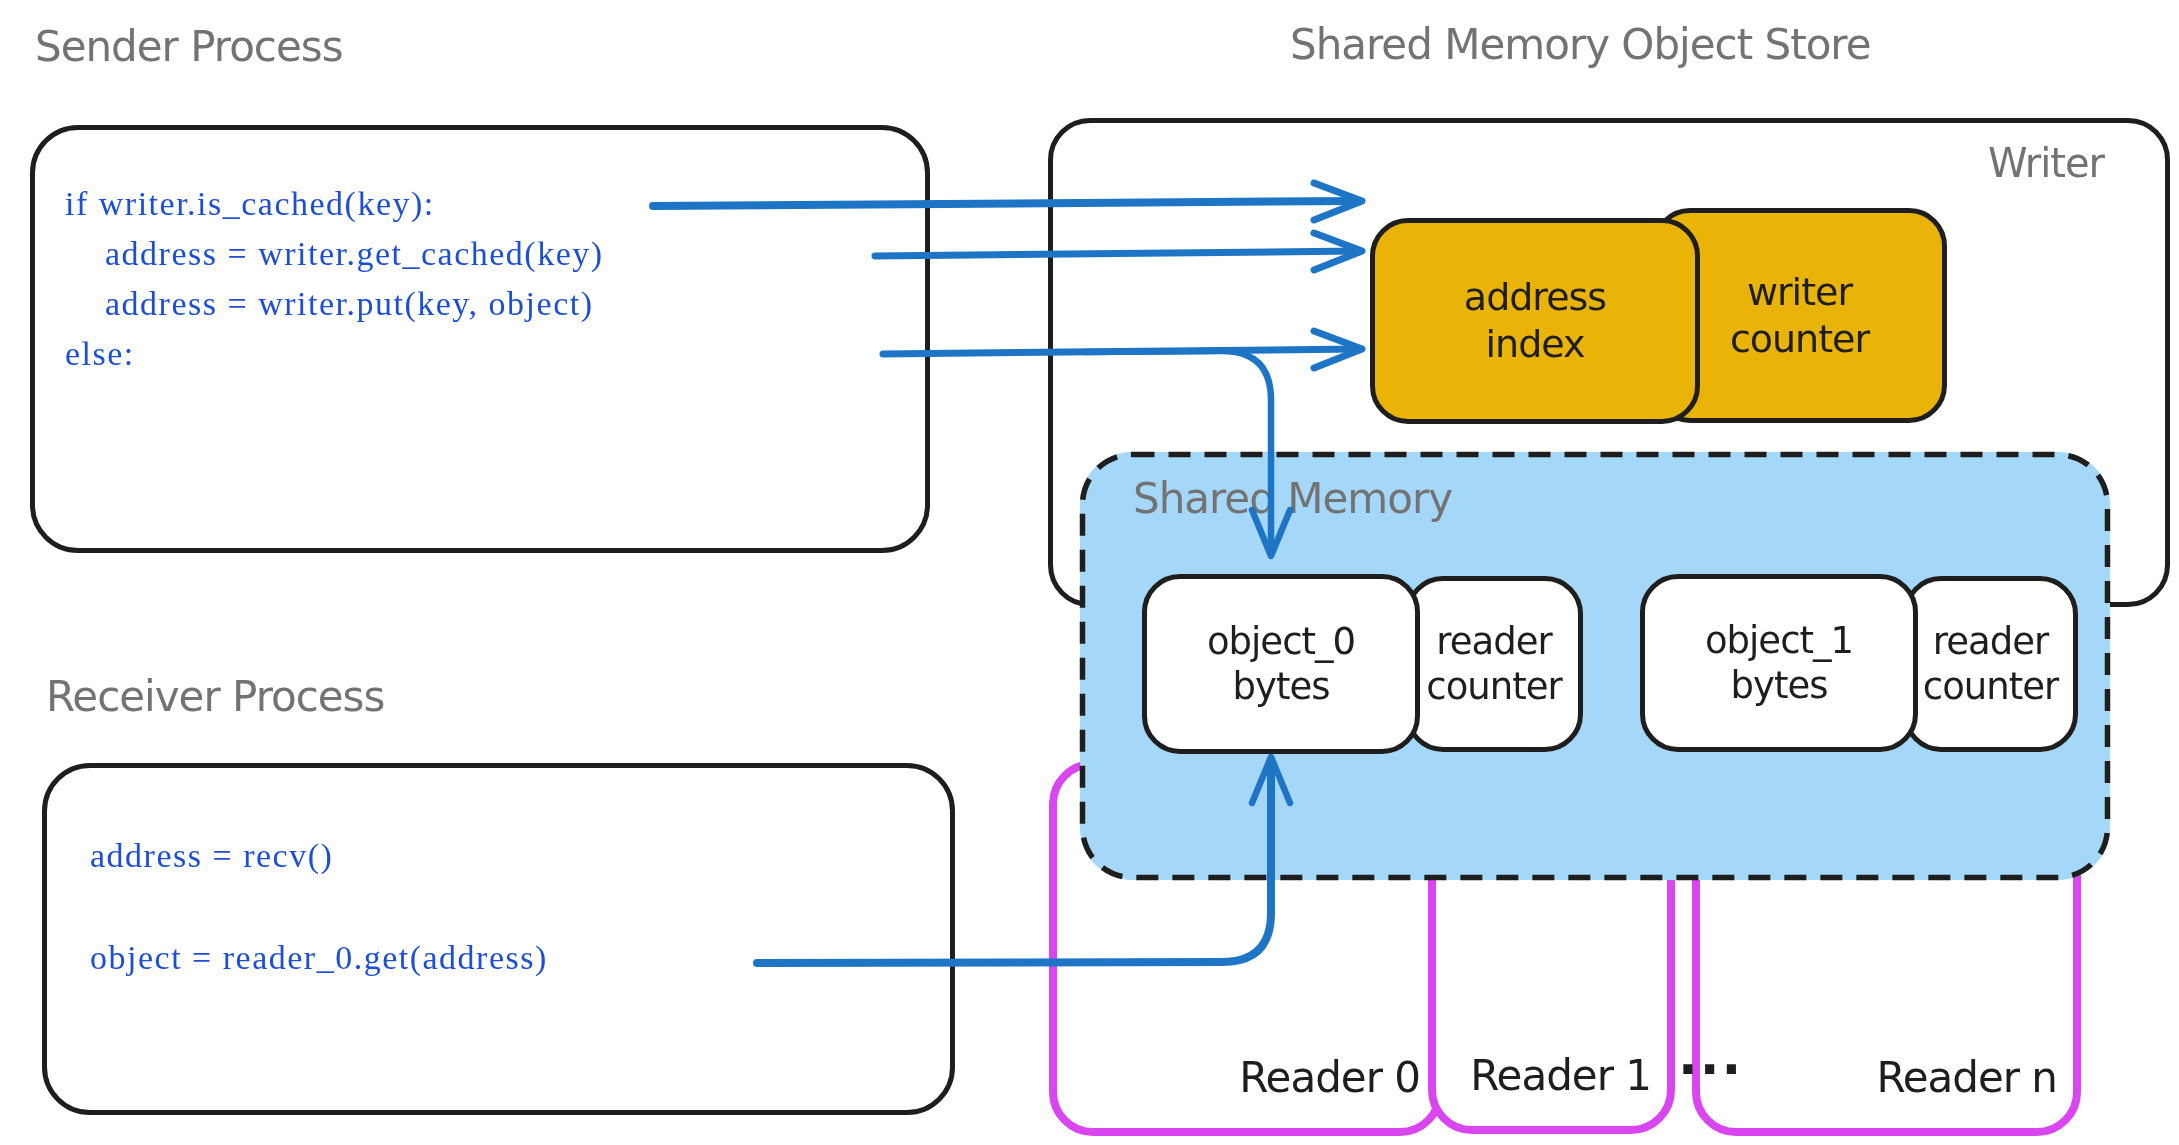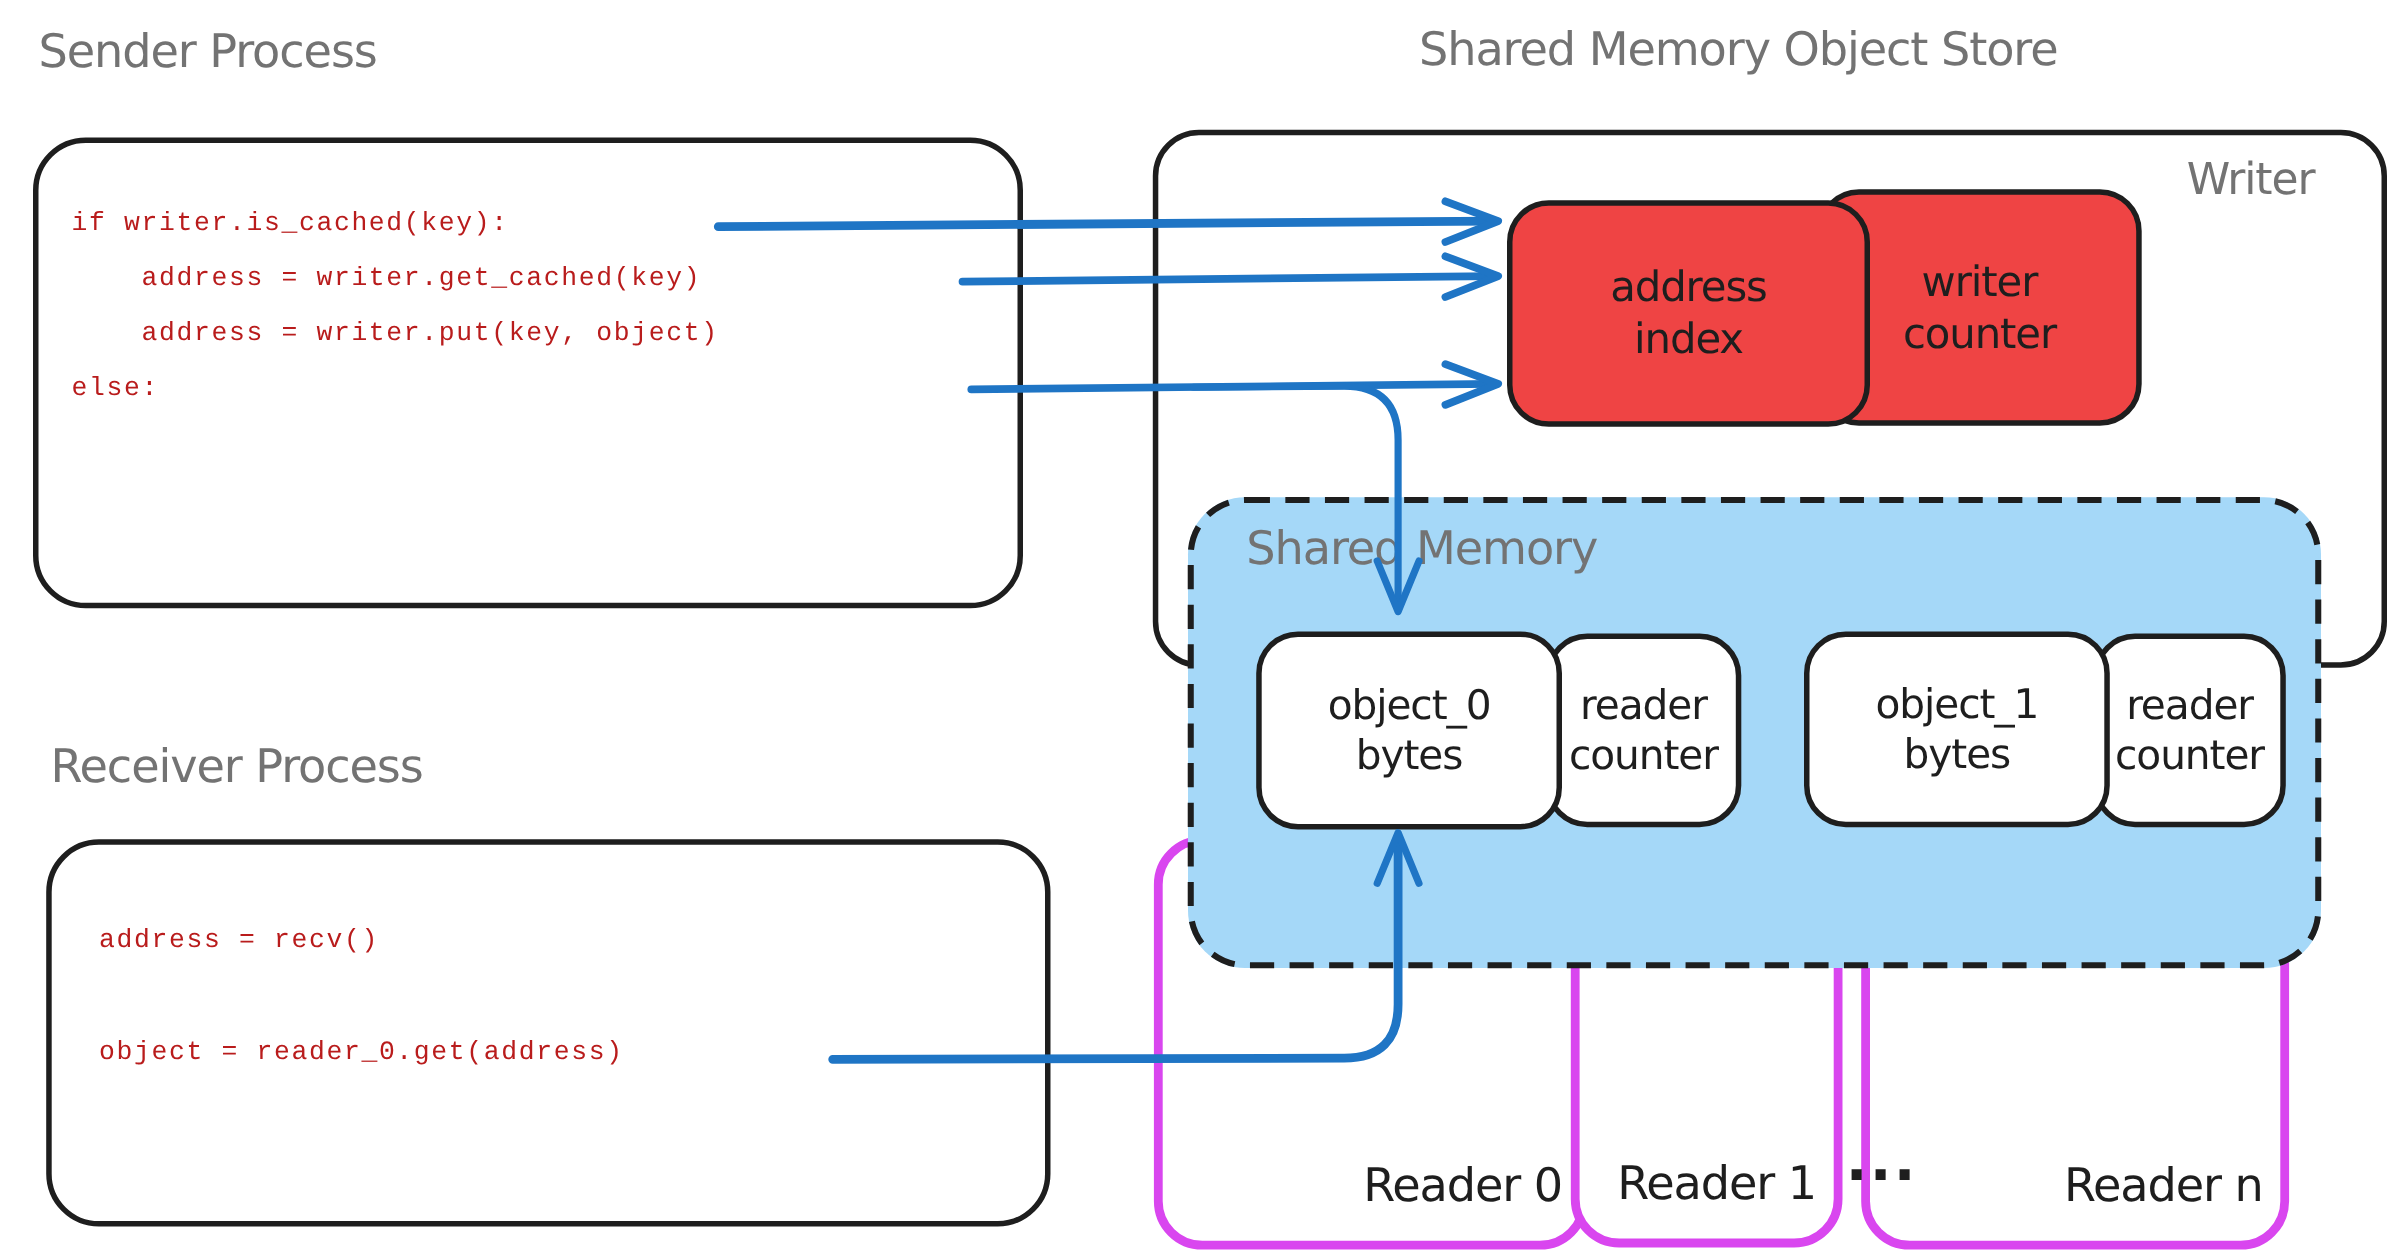--- a/index.html
+++ b/index.html
@@ -24,27 +24,27 @@
 
   
   .proc-box {
     position: absolute;
     background: #ffffff;
     border: 5px solid #1e1e1e;
     border-radius: 48px;
   }
   .code-block { position: absolute; }
   .code-line {
-    font-family: Liberation Mono, monospace;
-    font-size: 24px;
+    font-family: Liberation Serif, serif;
+    font-size: 34px;
     letter-spacing: 1.5px;
     line-height: 50px;
     height: 50px;
     white-space: pre;
-    color: #b91c1c;
+    color: #1d4ed8;
   }
   .code-block.receiver .code-line { line-height: 51px; height: 51px; }
 
   
   .store-box {
     position: absolute;
     left: 1048px; top: 118px;
     width: 1112px; height: 479px;
     background: #ffffff;
     border: 5px solid #1e1e1e;
@@ -98,21 +98,21 @@
     align-items: center;
     justify-content: center;
     text-align: center;
   }
   .cell .cell-line {
     font-size: 38px;
     letter-spacing: -1px;
     line-height: 47px;
     white-space: nowrap;
   }
-  .cell.blue { background: #ef4444; }
+  .cell.blue { background: #eab308; margin-top: 36px; }
   .cell.white { background: #ffffff; text-align: center; }
   .cell.white .cell-line { font-size: 37px; line-height: 45px; }
 
   .writer-label {
     position: absolute;
     left: 1988px; top: 140px;
     font-size: 40px;
     letter-spacing: -1px;
   }
 

